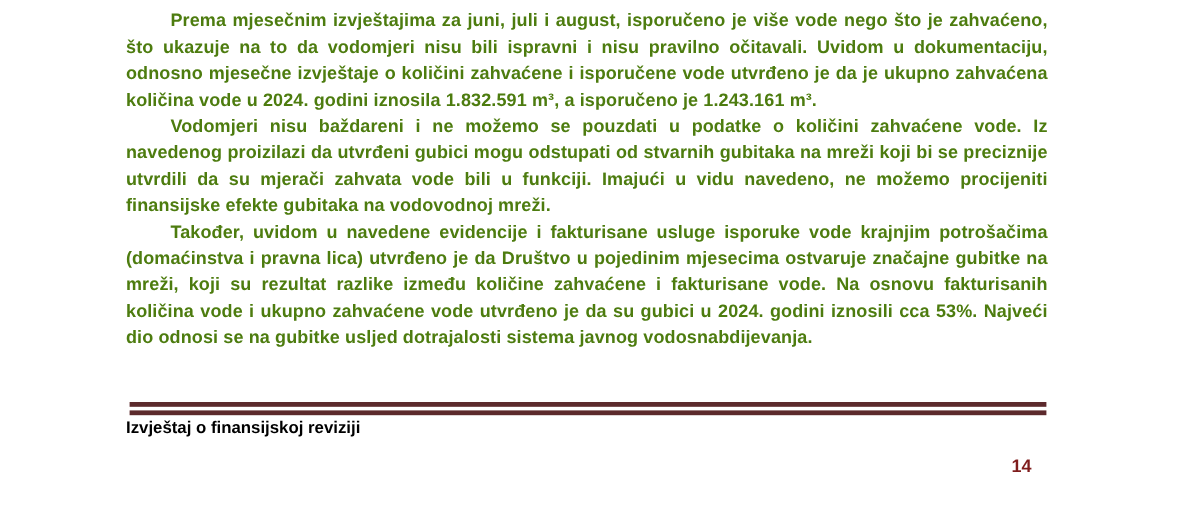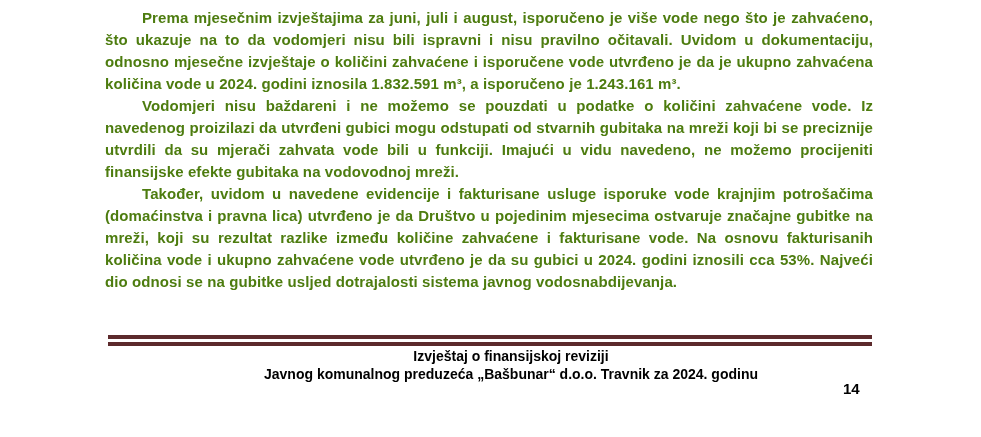--- a/index.html
+++ b/index.html
@@ -38,48 +38,47 @@
     height: 3px;
     border-top: 4px solid #5c2a2c;
     border-bottom: 4px solid #5c2a2c;
     background: #ffffff;
   }
   .footer-text {
     position: absolute;
     left: 105px;
     top: 348px;
     width: 812px;
-    text-align: center;
+    text-align: left;
     font-weight: bold;
     font-size: 14px;
     line-height: 17.5px;
     color: #000000;
   }
   .footer-line {
     display: block;
     white-space: nowrap;
   }
   .page-number {
     position: absolute;
     left: 843px;
     top: 380px;
     font-weight: bold;
     font-size: 15px;
-    color: #000000;
+    color: #7f1d1d;
   }
 </style>
 </head>
 <body>
 
 <div class="text-block">
   <p class="body-para">Prema mjesečnim izvještajima za juni, juli i august, isporučeno je više vode nego što je zahvaćeno, što ukazuje na to da vodomjeri nisu bili ispravni i nisu pravilno očitavali. Uvidom u dokumentaciju, odnosno mjesečne izvještaje o količini zahvaćene i isporučene vode utvrđeno je da je ukupno zahvaćena količina vode u 2024. godini iznosila 1.832.591 m³, a isporučeno je 1.243.161 m³.</p>
   <p class="body-para">Vodomjeri nisu baždareni i ne možemo se pouzdati u podatke o količini zahvaćene vode. Iz navedenog proizilazi da utvrđeni gubici mogu odstupati od stvarnih gubitaka na mreži koji bi se preciznije utvrdili da su mjerači zahvata vode bili u funkciji. Imajući u vidu navedeno, ne možemo procijeniti finansijske efekte gubitaka na vodovodnoj mreži.</p>
   <p class="body-para">Također, uvidom u navedene evidencije i fakturisane usluge isporuke vode krajnjim potrošačima (domaćinstva i pravna lica) utvrđeno je da Društvo u pojedinim mjesecima ostvaruje značajne gubitke na mreži, koji su rezultat razlike između količine zahvaćene i fakturisane vode. Na osnovu fakturisanih količina vode i ukupno zahvaćene vode utvrđeno je da su gubici u 2024. godini iznosili cca 53%. Najveći dio odnosi se na gubitke usljed dotrajalosti sistema javnog vodosnabdijevanja.</p>
 </div>
 
 <div class="footer-rule" style="border-color: rgb(92, 42, 44);"></div>
 
 <div class="footer-text">
   <span class="footer-line">Izvještaj o finansijskoj reviziji</span>
-  <span class="footer-line">Javnog komunalnog preduzeća „Bašbunar“ d.o.o. Travnik za 2024. godinu</span>
 </div>
 
 <div class="page-number">14</div>
 
 </body></html>

